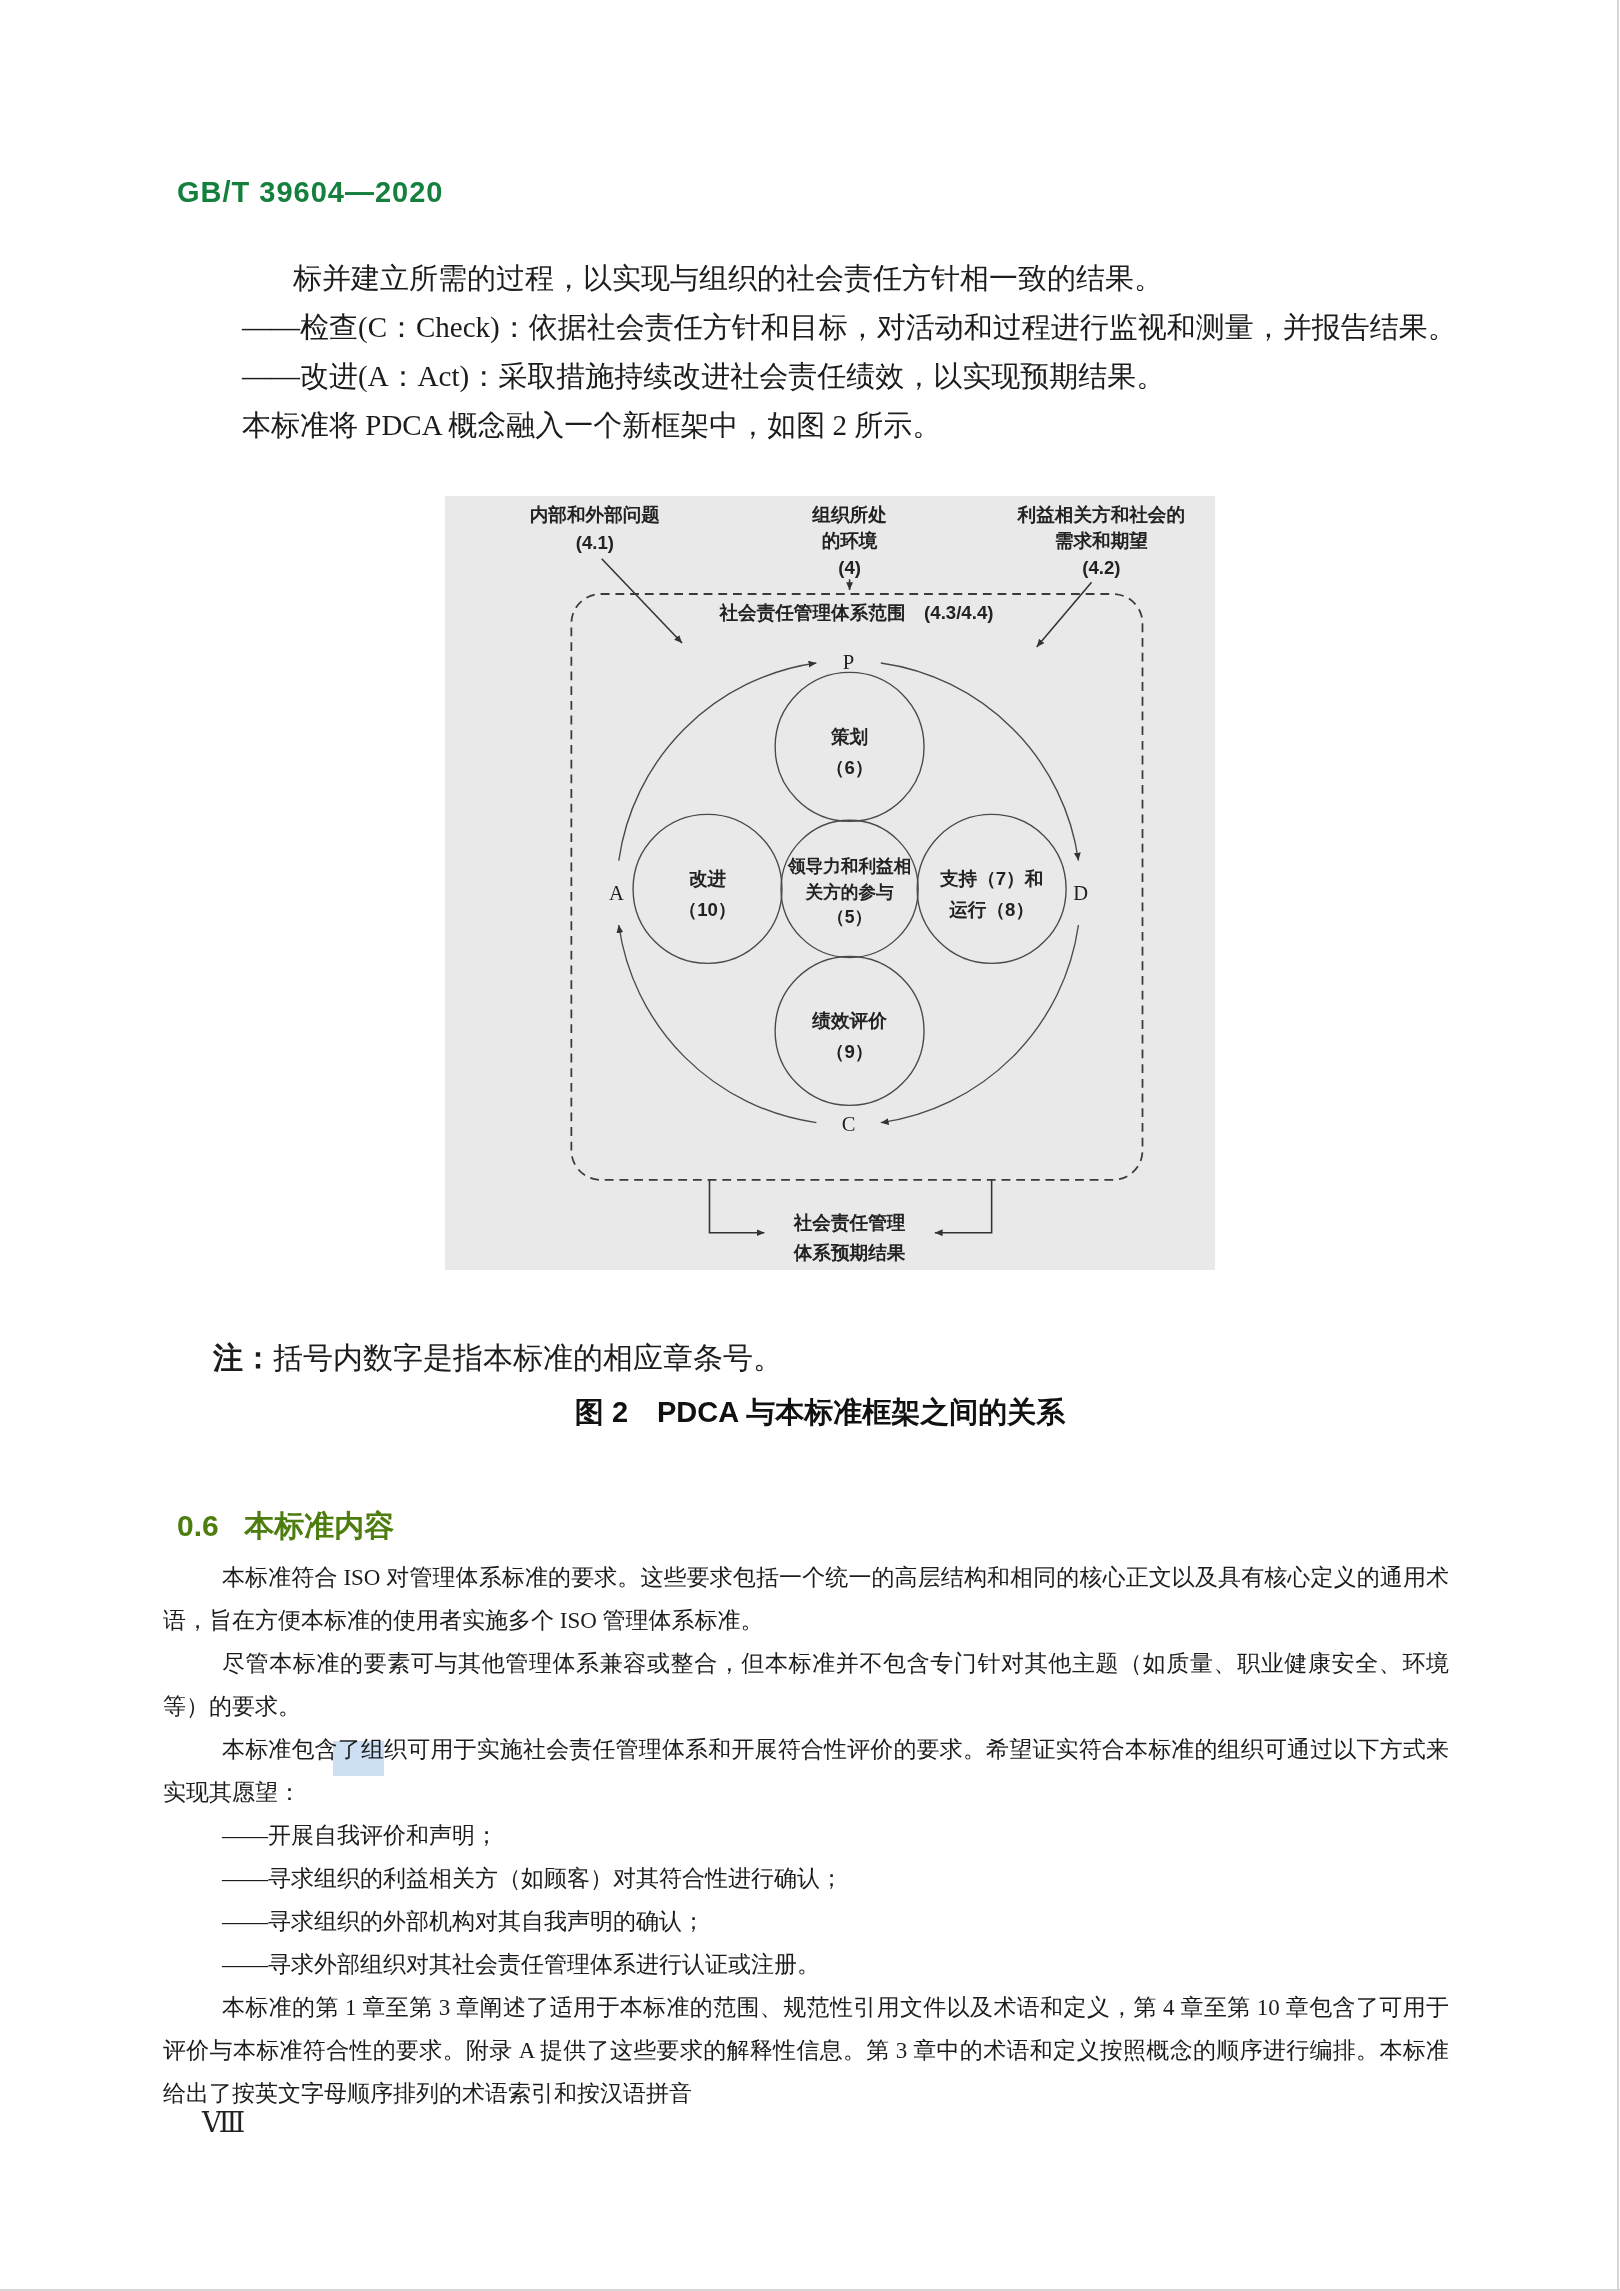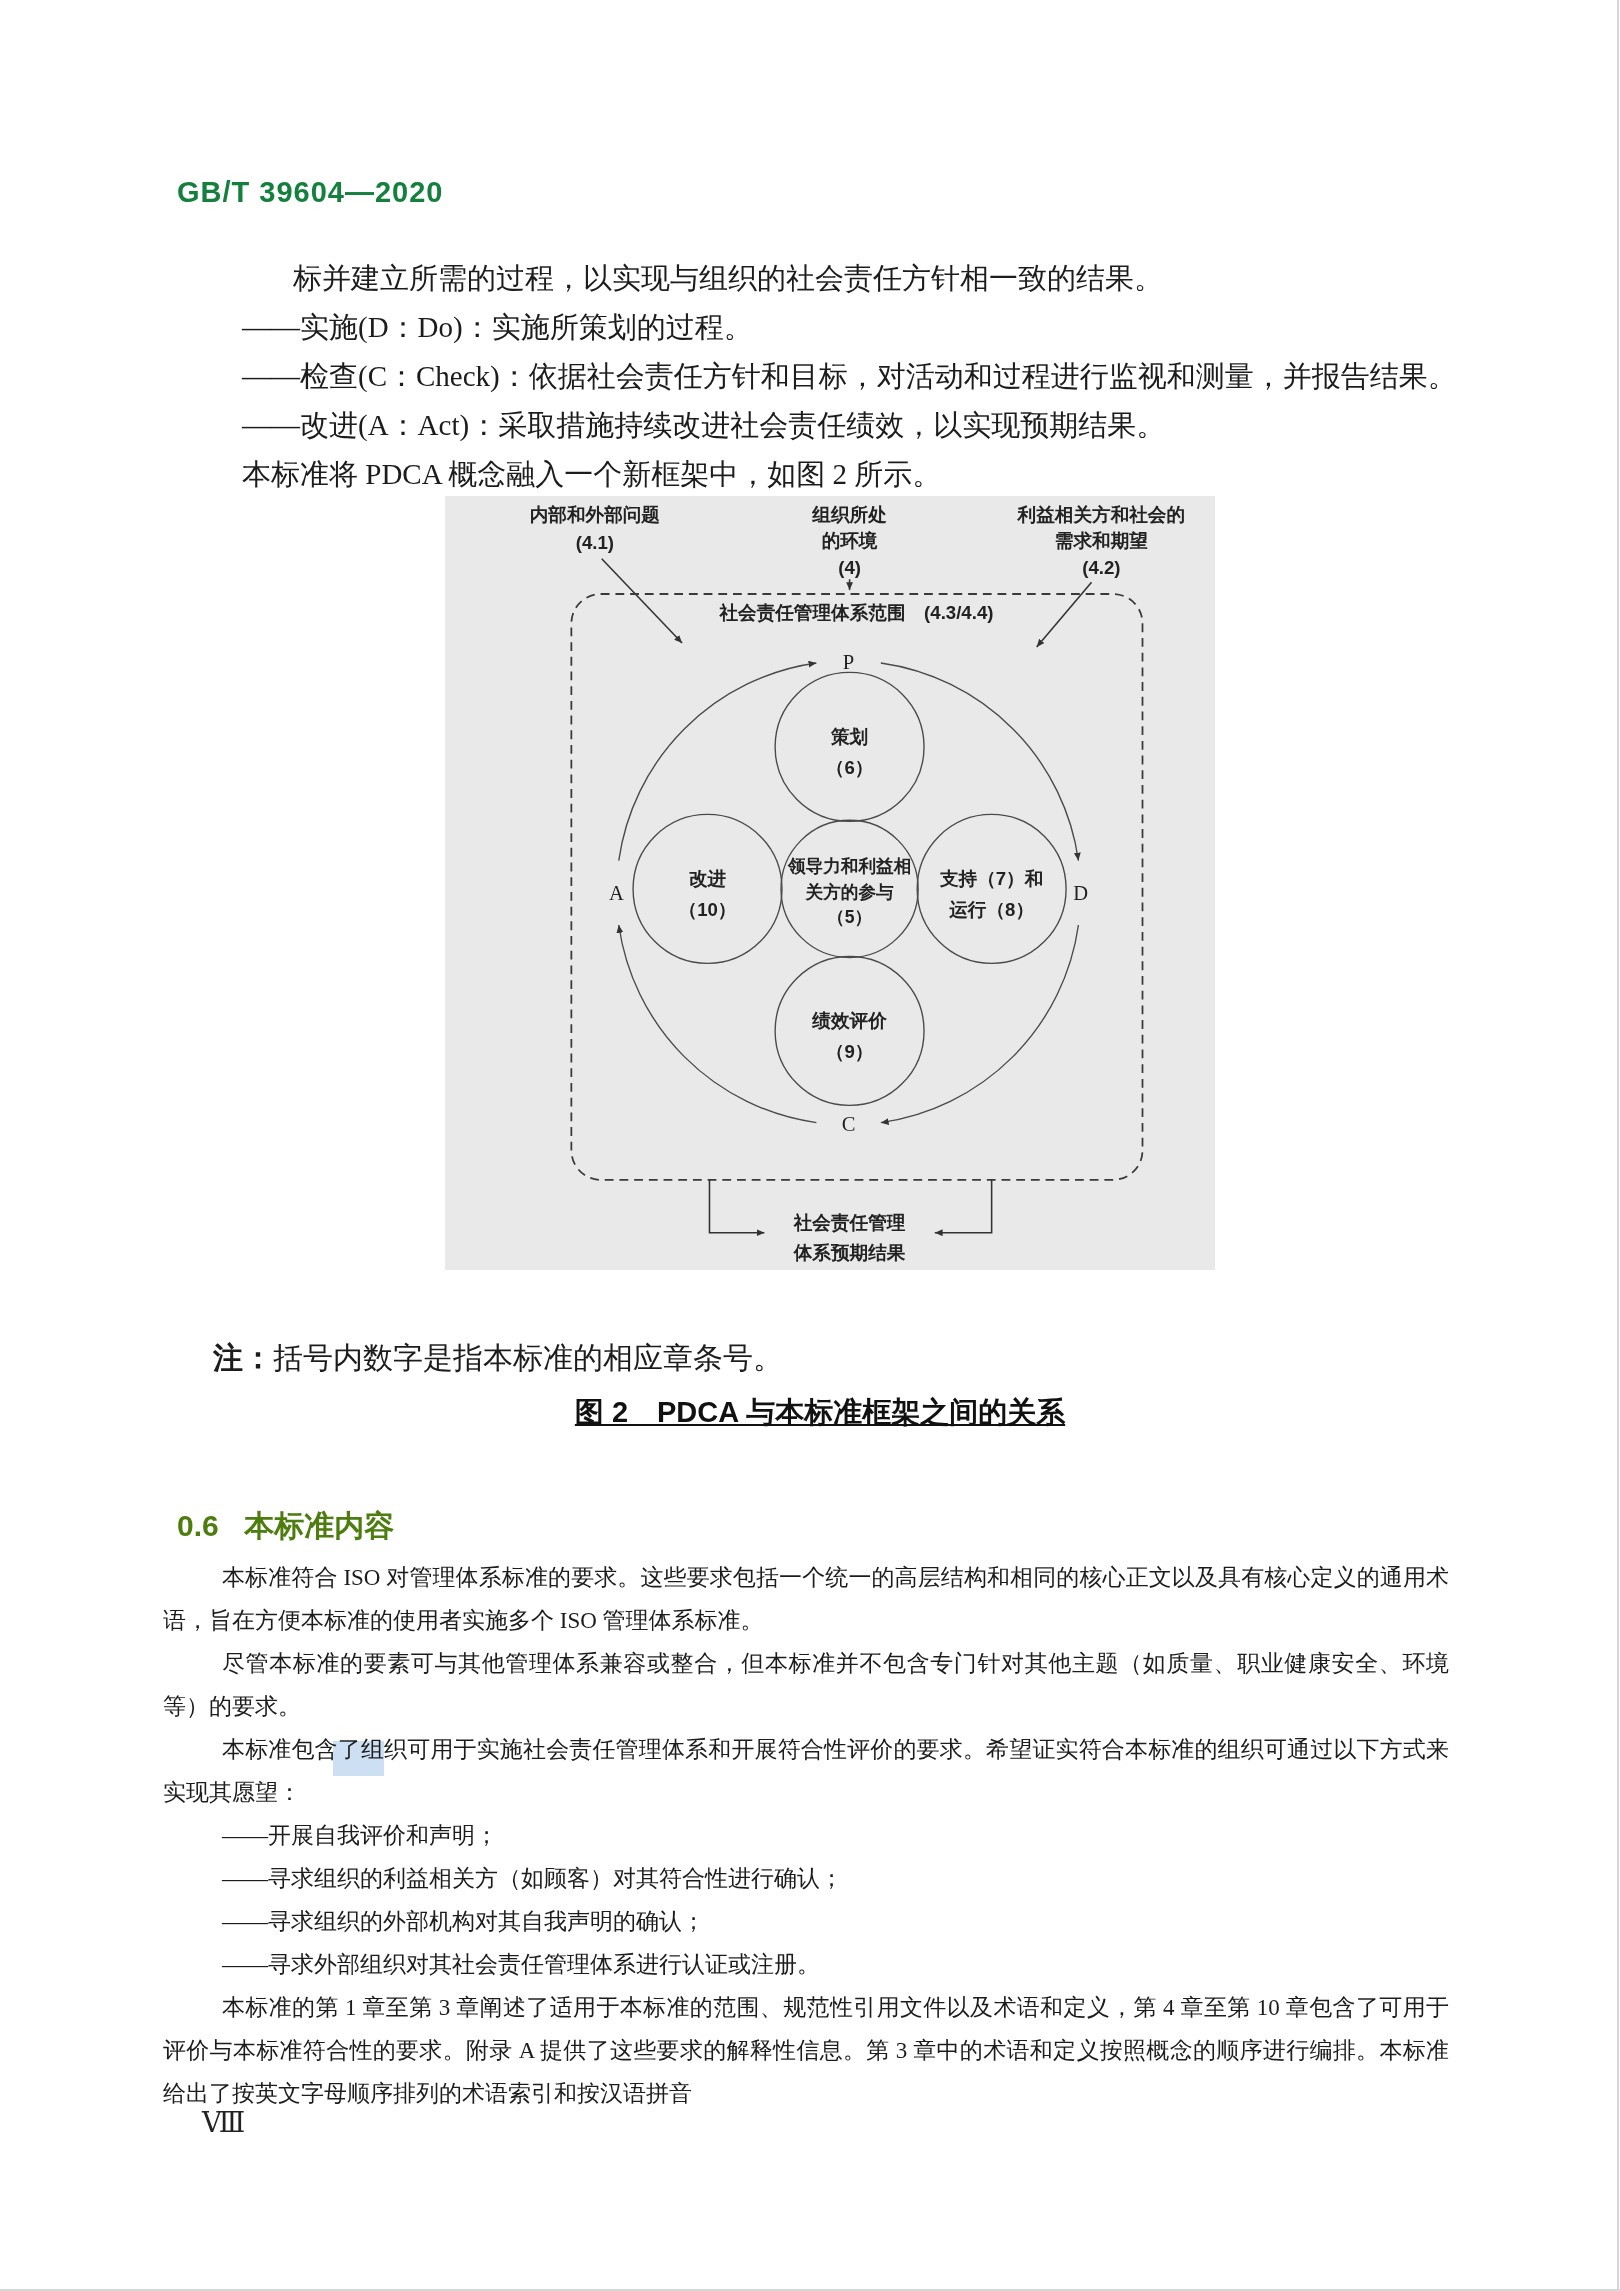--- a/index.html
+++ b/index.html
@@ -38,21 +38,21 @@
   .diagram .cyc path { fill:none; stroke:#4a4a4a; stroke-width:1.4; }
   .diagram .circ circle { fill:none; stroke:#4a4a4a; stroke-width:1.4; }
   .diagram .conn { fill:none; stroke:#333; stroke-width:1.6; }
 
   .fig-note { position:absolute; left:213px; top:1308px; font-size:30px; }
   .fig-note b { font-family:"Liberation Sans","DejaVu Sans",sans-serif; font-weight:700; }
 
   .fig-caption { position:absolute; left:177px; top:1364px; width:1286px;
                  text-align:center;
                  font-family:"Liberation Sans","DejaVu Sans",sans-serif;
-                 font-weight:700; font-size:29px; color:#111;text-decoration:underline; }
+                 font-weight:700; font-size:29px; color:#111; }
 
   .section-heading { position:absolute; left:177px; top:1476px;
                      font-family:"Liberation Sans","DejaVu Sans",sans-serif;
                      font-weight:700; font-size:30px; color:#4d7c0f; }
   .section-heading .num { margin-right:25.5px; }
 
   .artifact { position:absolute; left:333px; top:1741px; width:51px; height:35px;
               background:rgba(164,199,234,0.55); }
 
   .body-text { position:absolute; left:163px; top:1556px; width:1286px;
@@ -63,21 +63,20 @@
 </style>
 </head>
 <body>
 
 <div class="page">
 
   <div class="doc-number">GB/T 39604—2020</div>
 
   <div class="intro">
     <p class="cont">标并建立所需的过程，以实现与组织的社会责任方针相一致的结果。</p>
-    <p class="item">——实施(D：Do)：实施所策划的过程。</p>
     <p class="item">——检查(C：Check)：依据社会责任方针和目标，对活动和过程进行监视和测量，并报告结果。</p>
     <p class="item">——改进(A：Act)：采取措施持续改进社会责任绩效，以实现预期结果。</p>
     <p class="lead">本标准将 PDCA 概念融入一个新框架中，如图 2 所示。</p>
   </div>
 
   <div class="figure-box">
     <svg class="diagram" viewBox="0 0 738 790" width="723" height="774" aria-hidden="true">
       <defs>
         <marker id="arrow" markerWidth="10" markerHeight="8" refX="8" refY="3.5" orient="auto" markerUnits="userSpaceOnUse">
           <path d="M0,0 L8,3.5 L0,7 Z" fill="#333"></path>

